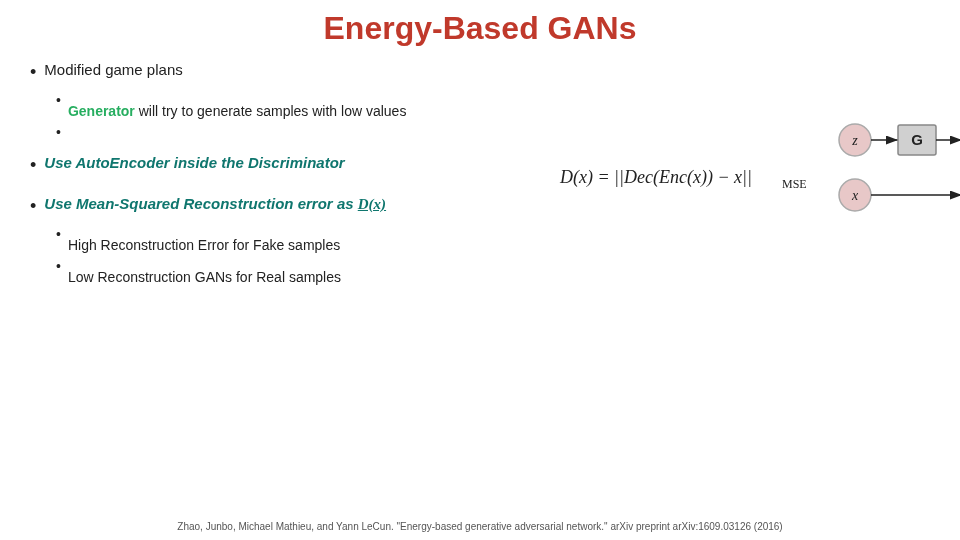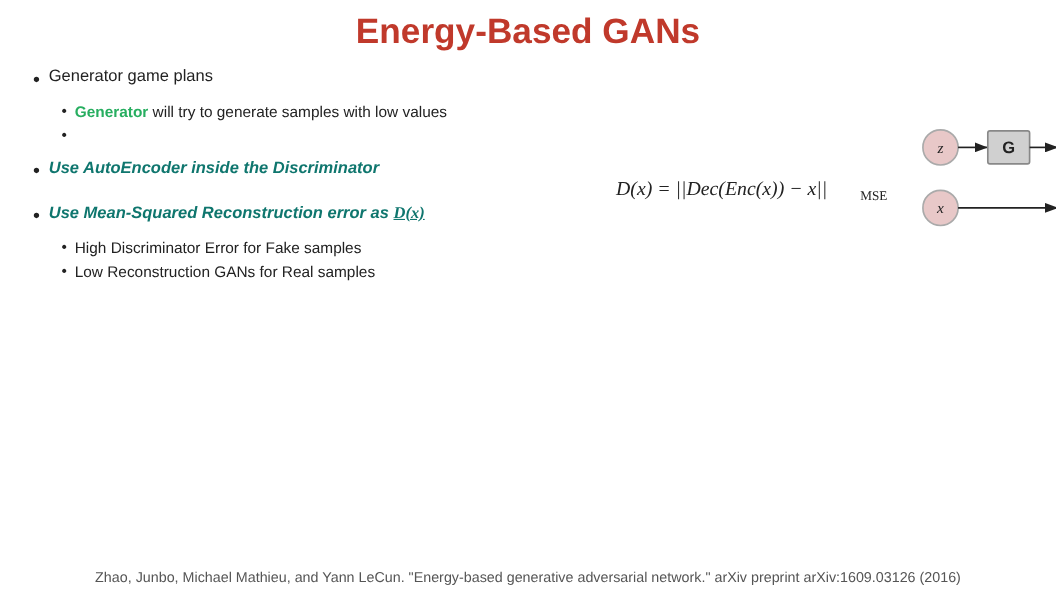--- a/index.html
+++ b/index.html
@@ -68,20 +68,21 @@
       margin-bottom: 2px;
     }
     .sub-bullet-dot {
       font-size: 14px;
       margin-right: 7px;
       margin-top: 1px;
     }
     .sub-bullet-text {
       font-size: 14px;
       line-height: 1.45;
+      margin-top: 10px;
     }
     .highlight-green {
       color: #27ae60;
       font-weight: bold;
     }
     .highlight-red {
       color: #c0392b;
       font-weight: bold;
     }
     .highlight-blue {
@@ -107,21 +108,21 @@
     }
     svg.diagram {
       display: block;
     }
     .footer {
       position: absolute;
       bottom: 8px;
       left: 0;
       width: 100%;
       text-align: center;
-      font-size: 13px;
+      font-size: 10px;
       color: #555;
     }
     
     .math-italic {
       font-style: italic;
       font-family: 'Times New Roman', serif;
       text-decoration: underline;
     }
   </style>
 </head>
@@ -129,21 +130,21 @@
 
 <div class="slide">
   <div class="title">Energy-Based GANs</div>
 
   <div class="content-area">
 
     <div class="left-col">
 
       <div class="bullet-main">
         <span class="bullet-dot">•</span>
-        <span class="bullet-text">Generator game plans</span>
+        <span class="bullet-text">Modified game plans</span>
       </div>
       <div class="sub-bullets">
         <div class="sub-bullet">
           <span class="sub-bullet-dot">•</span>
           <span class="sub-bullet-text">
             <span class="highlight-green">Generator</span>
             <span> will try to generate samples with low values</span>
           </span>
         </div>
         <div class="sub-bullet">
@@ -160,21 +161,21 @@
 
       <div class="section-gap"></div>
 
       <div class="bullet-main">
         <span class="bullet-dot">•</span>
         <span class="bullet-text highlight-blue">Use Mean-Squared Reconstruction error as <span class="math-italic">D(x)</span></span>
       </div>
       <div class="sub-bullets">
         <div class="sub-bullet">
           <span class="sub-bullet-dot">•</span>
-          <span class="sub-bullet-text">High Discriminator Error for Fake samples</span>
+          <span class="sub-bullet-text">High Reconstruction Error for Fake samples</span>
         </div>
         <div class="sub-bullet">
           <span class="sub-bullet-dot">•</span>
           <span class="sub-bullet-text">Low Reconstruction GANs for Real samples</span>
         </div>
       </div>
     </div>
 
     <div class="right-col">
 

